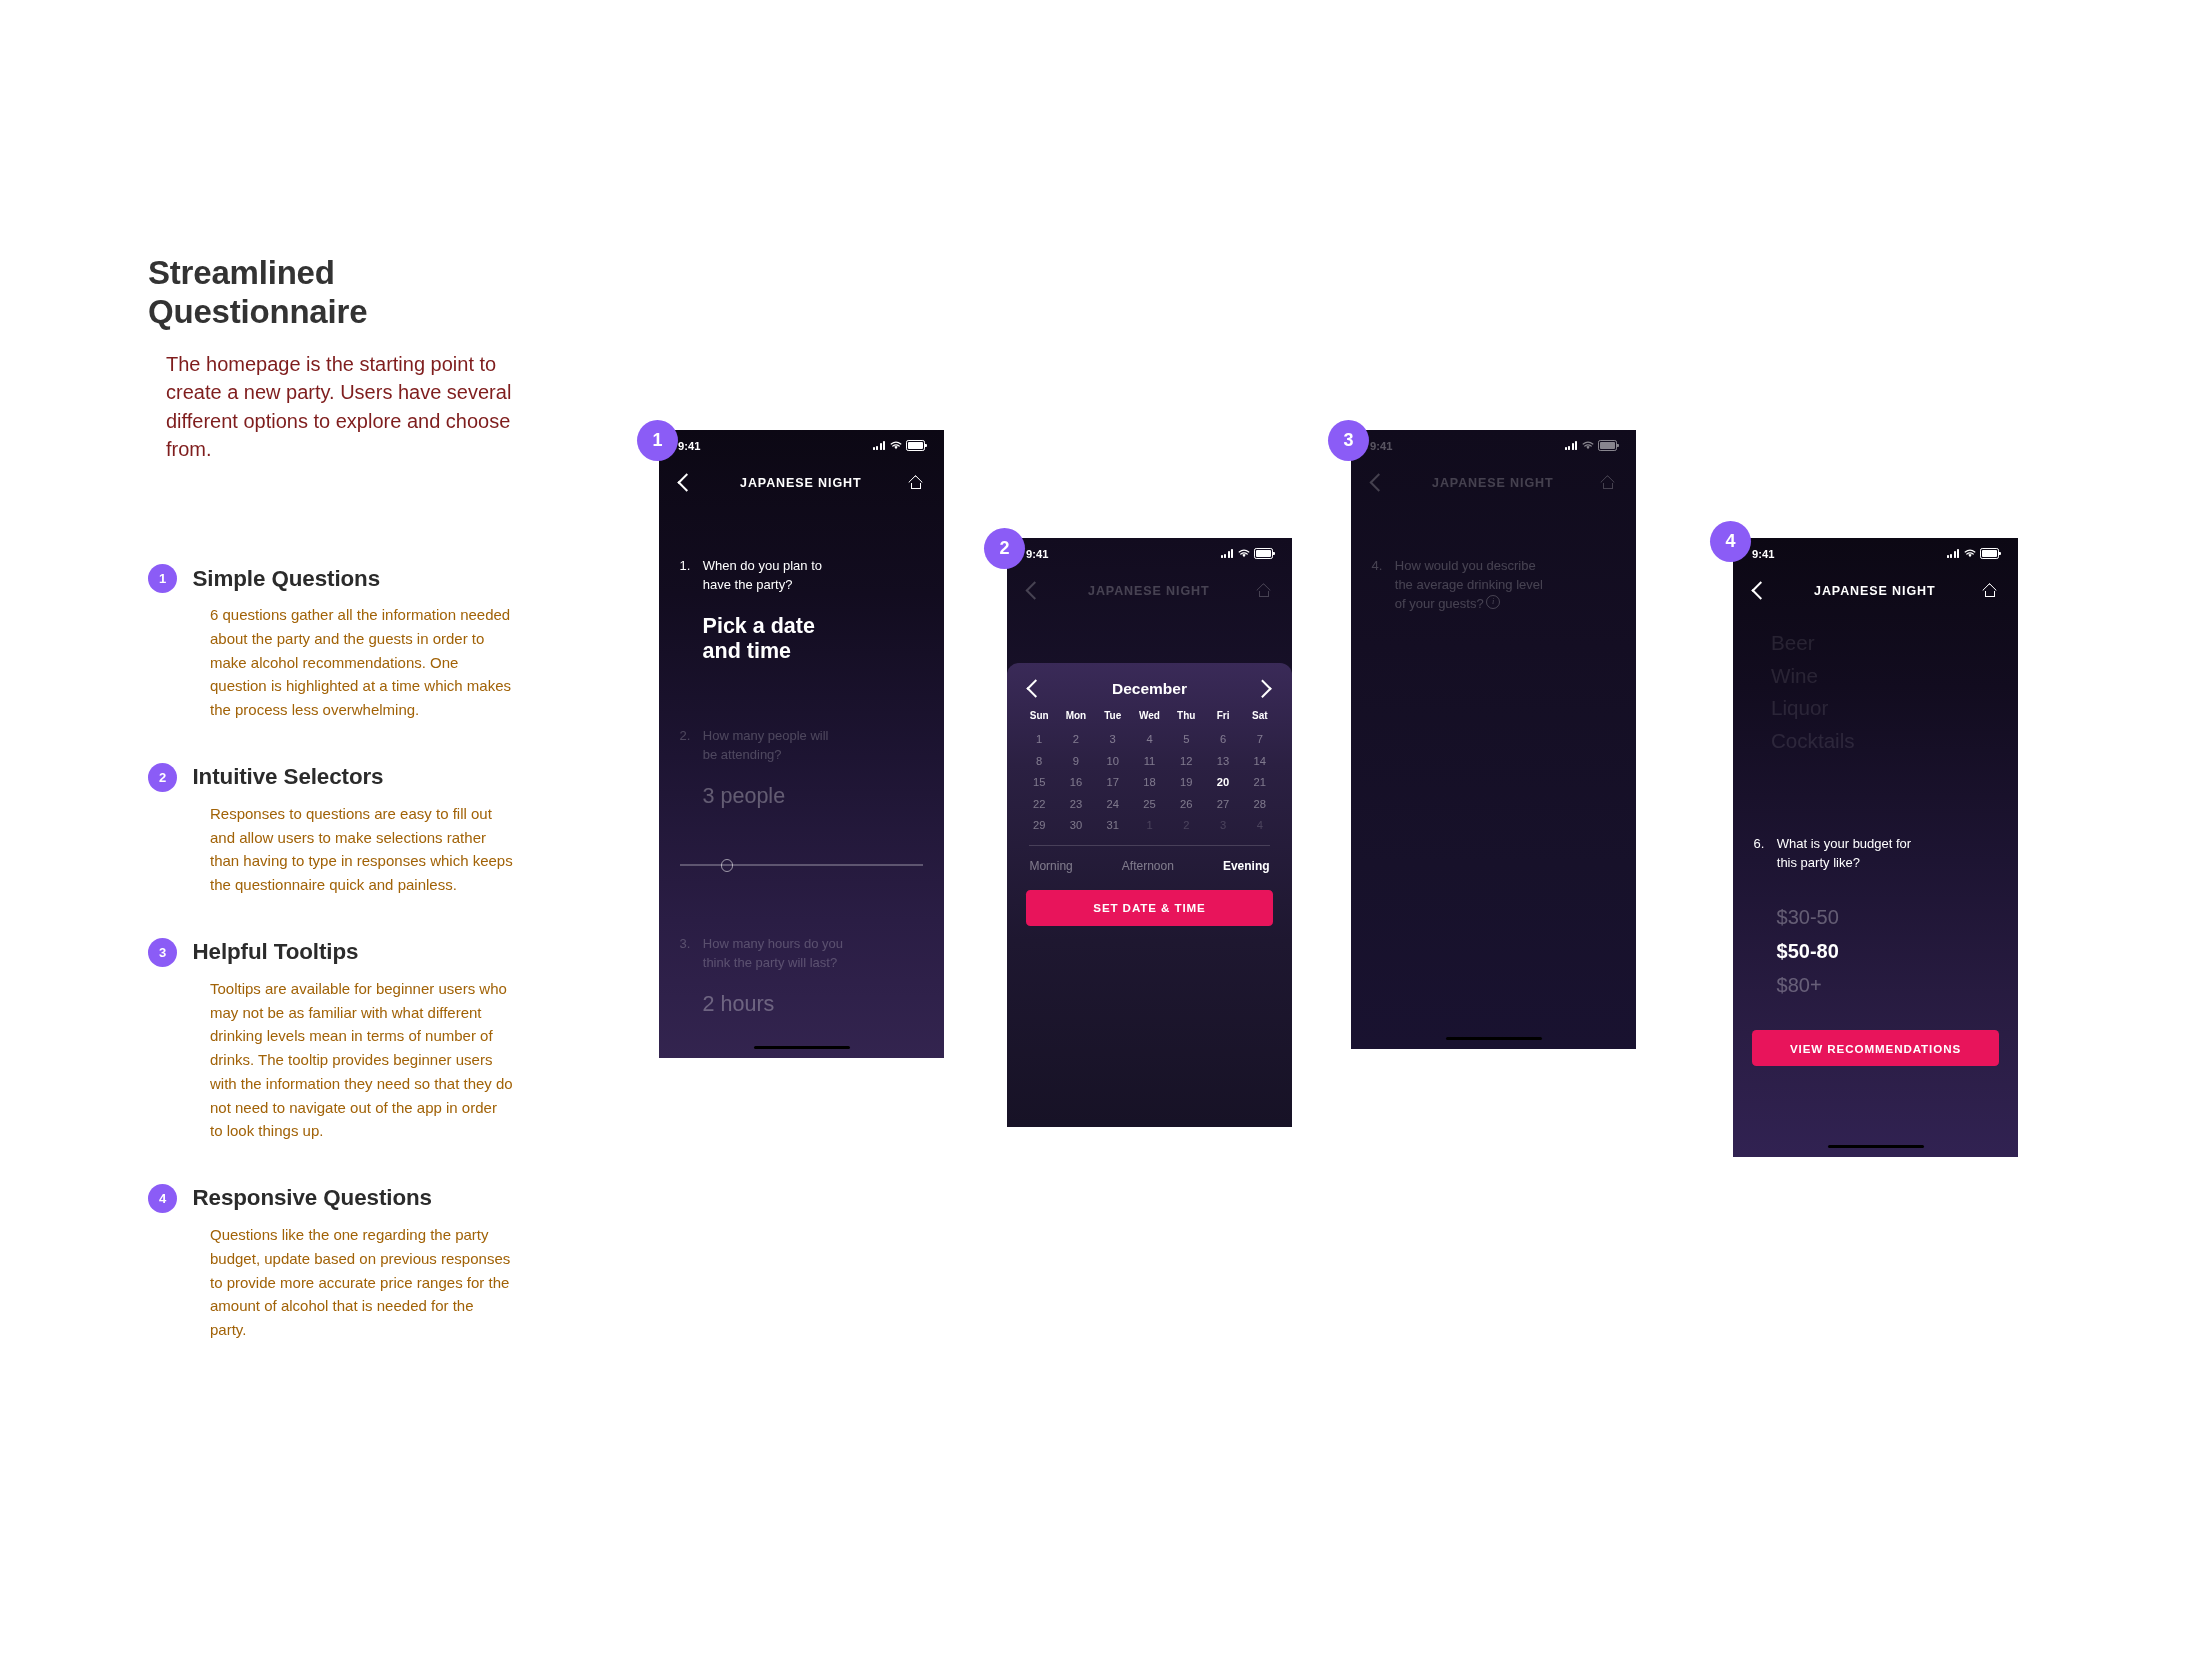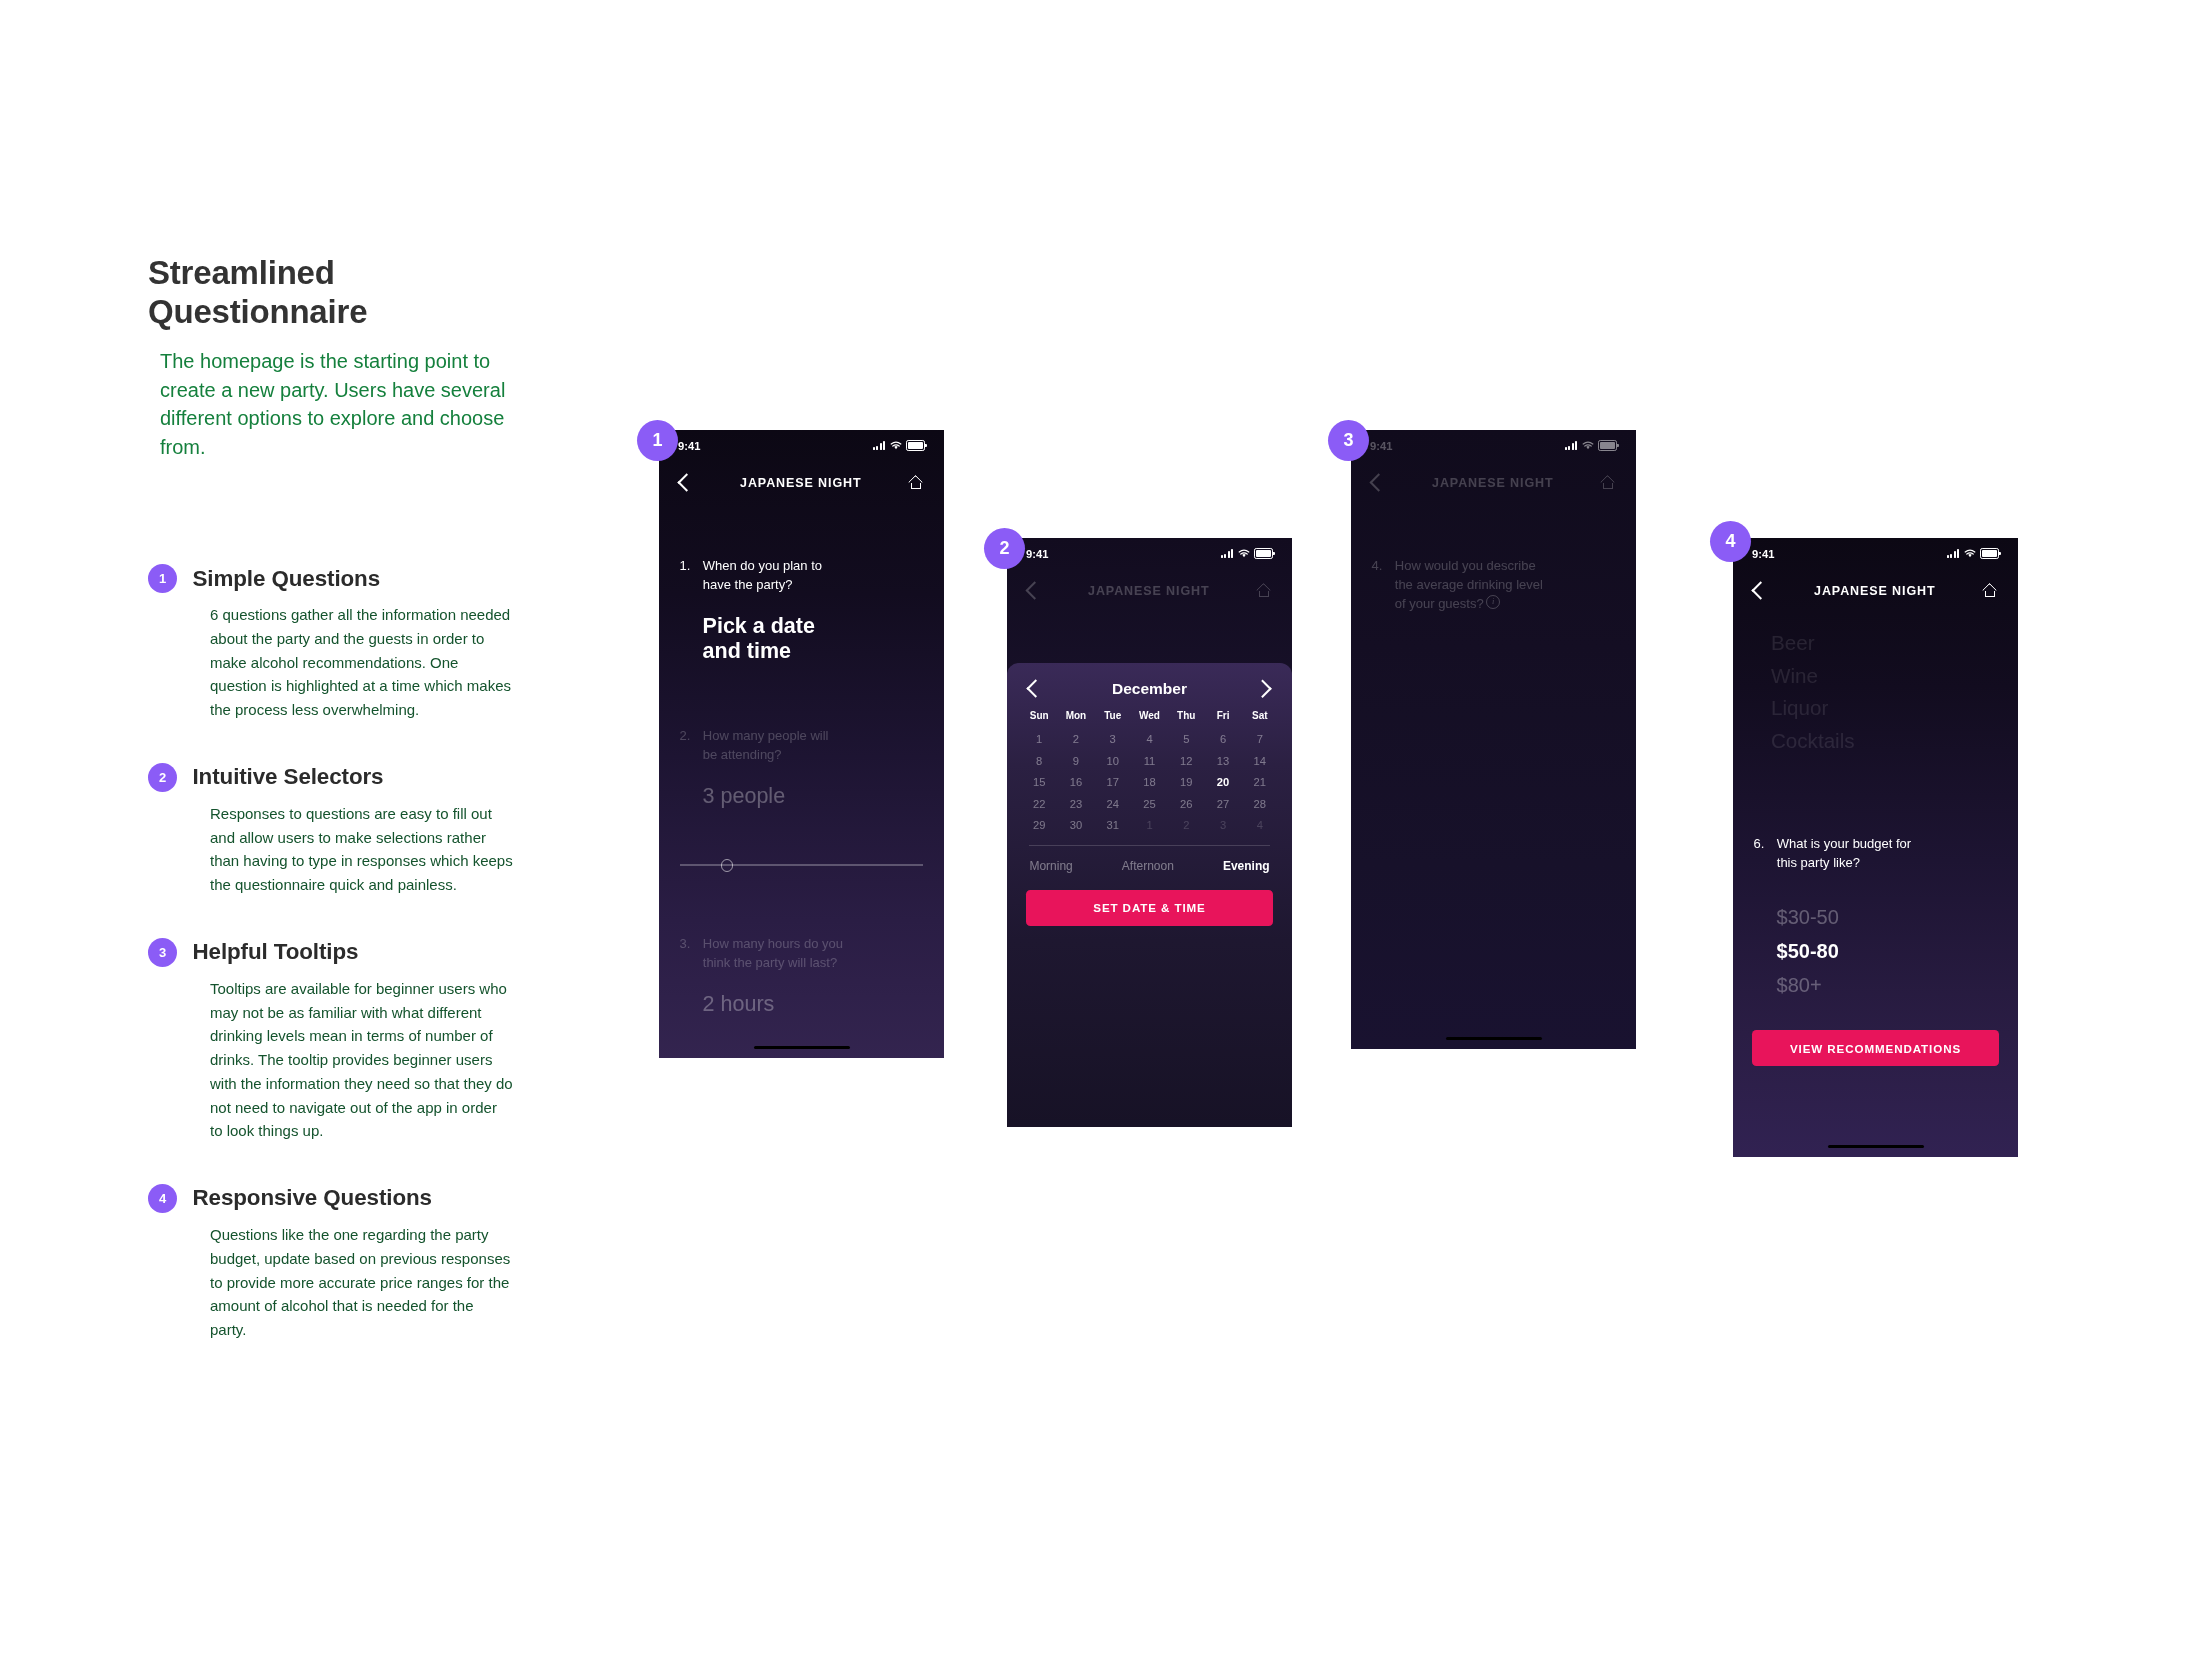--- a/index.html
+++ b/index.html
@@ -27,22 +27,22 @@
     line-height: 1.18;
     font-weight: 700;
     color: #333333;
     letter-spacing: -0.2px;
     margin: 0 0 15.5px 0;
     white-space: pre-line;
   }
   .page-intro {
     font-size: 20px;
     line-height: 1.42;
-    color: #15803d;
-    margin: 12px;
+    color: #7f1d1d;
+    margin: 18px;
     width: 353px;
   }
 
   .feature-list {
     position: absolute;
     left: 148px;
     top: 564px;
     width: 379px;
   }
   .feature {
@@ -71,21 +71,21 @@
   .feature-title {
     font-size: 22.4px;
     font-weight: 700;
     color: #2b2b2b;
     letter-spacing: -0.1px;
   }
   .feature-body {
     margin-left: 62px;
     font-size: 15px;
     line-height: 1.58;
-    color: #14532d;
+    color: #a16207;
     width: 303px;
   }
 
   
   .phone {
     position: absolute;
     overflow: hidden;
     color: #ffffff;
   }
   .phone-screen {

